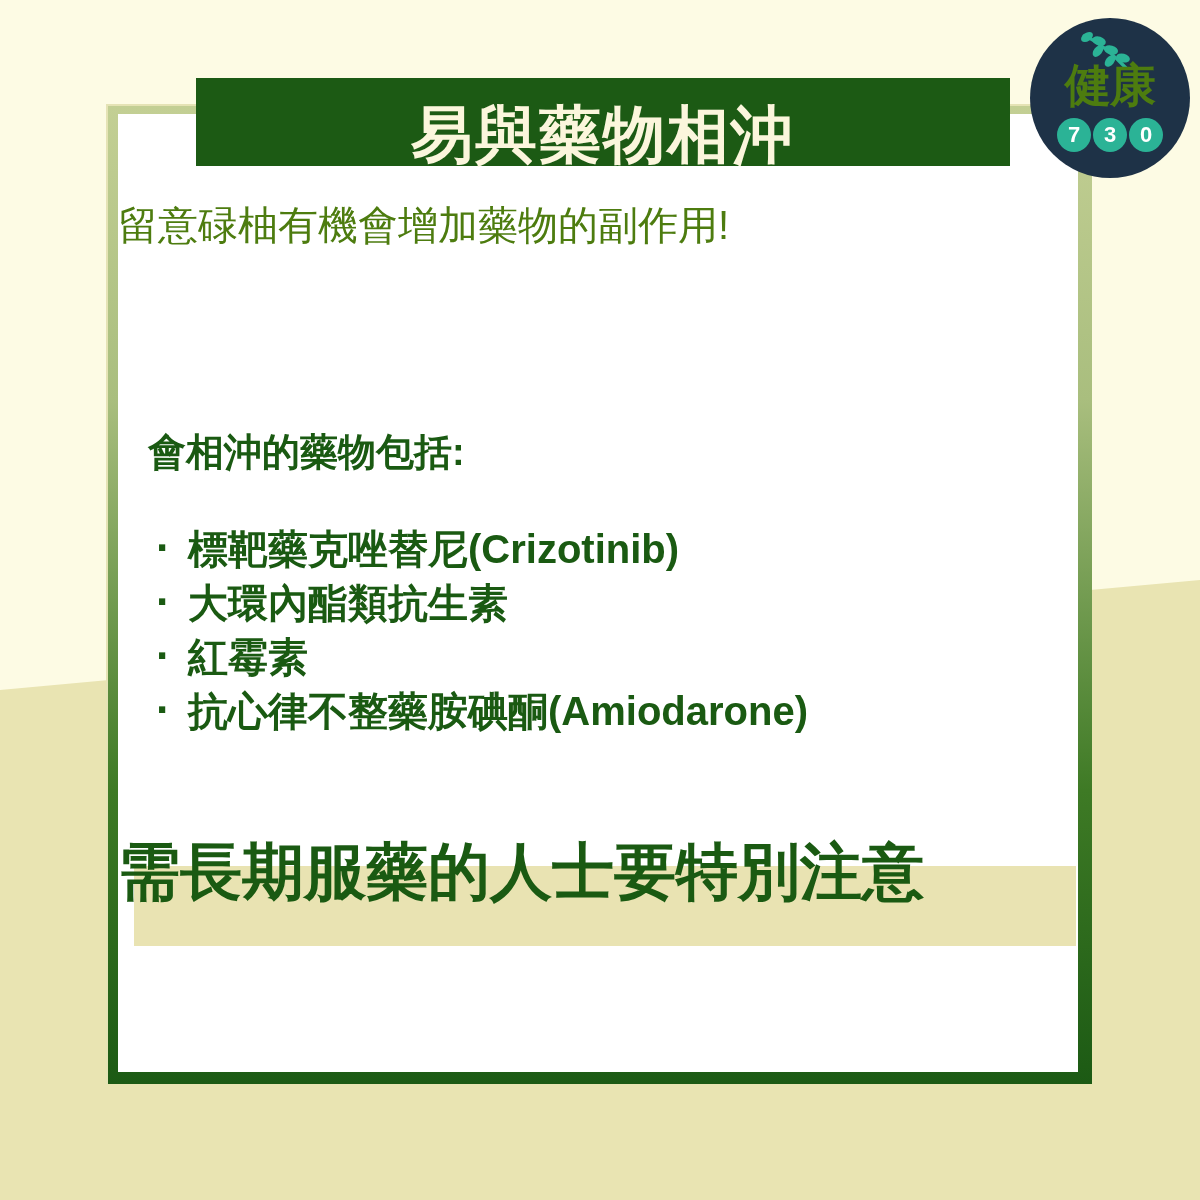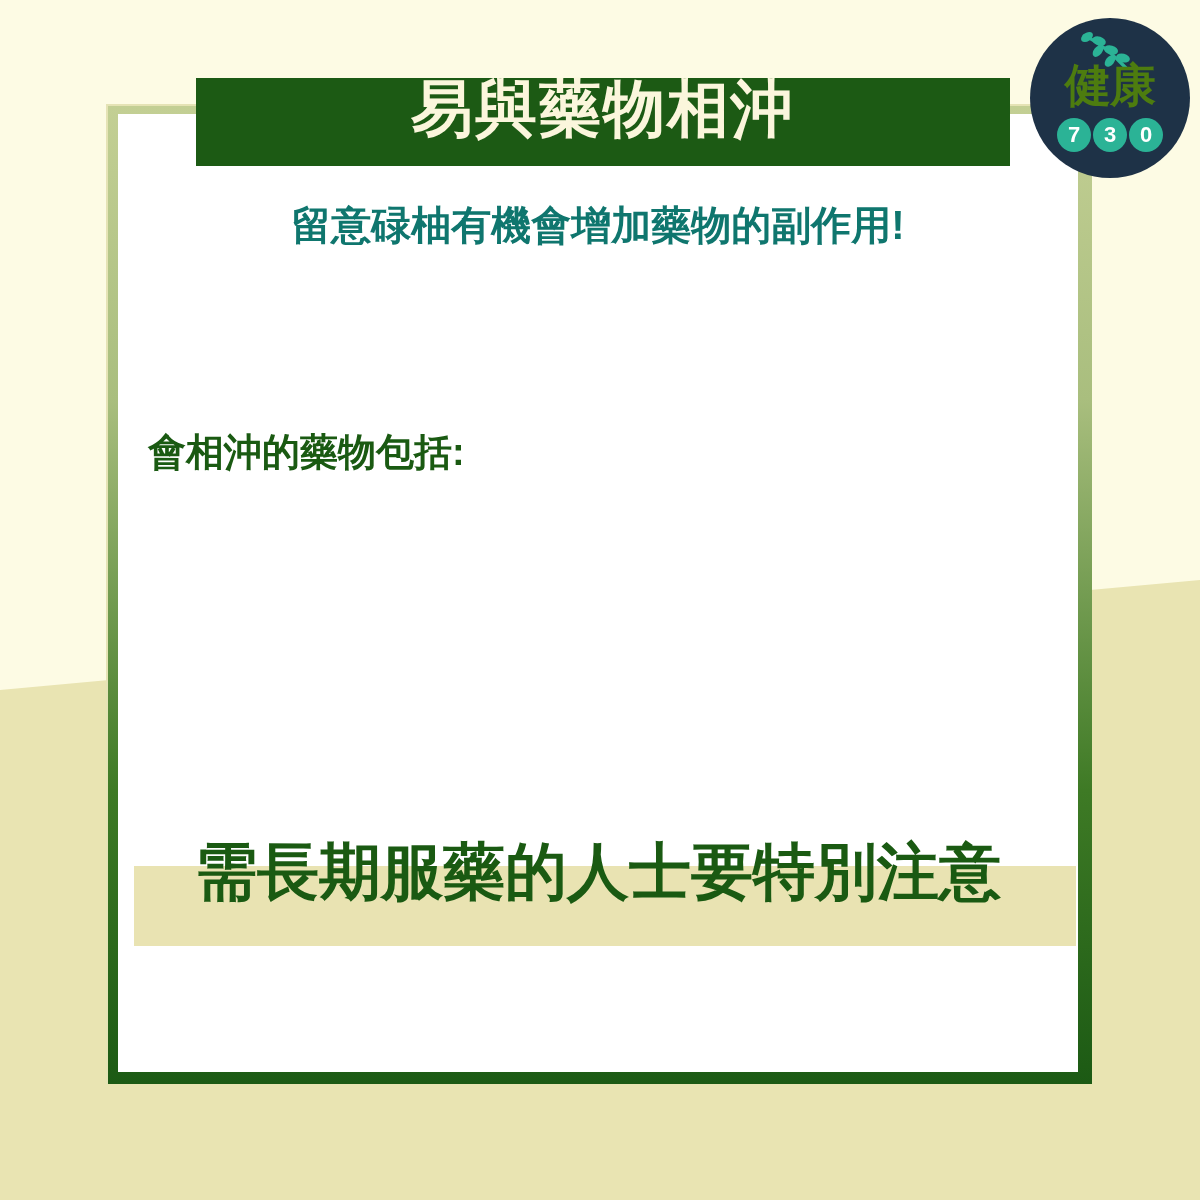--- a/index.html
+++ b/index.html
@@ -34,38 +34,38 @@
     position:absolute;left:118px;top:114px;width:960px;height:958px;
     background:#FFFFFF;
     z-index:4;
   }
 
   
   #header-bar{
     position:absolute;left:196px;top:78px;width:814px;height:88px;
     background:#1C5A14;
     z-index:6;
-    display:flex;align-items:flex-start;justify-content:center;
+    display:flex;align-items:flex-end;justify-content:center;
   }
   #header-title{
     color:#FBF6DC;
     font-size:62px;
     font-weight:bold;
     letter-spacing:2px;
     line-height:1;
     white-space:nowrap;
   }
 
   
   #subtitle{
     position:absolute;left:118px;top:198px;width:960px;
-    text-align:center;
-    color:#0f766e;
+    text-align:left;
+    color:#4d7c0f;
     font-size:40px;
-    font-weight:bold;
+    font-weight:normal;
     letter-spacing:0px;
     z-index:7;
     white-space:nowrap;
   }
 
   
   #body-area{
     position:absolute;left:148px;top:385px;width:920px;
     z-index:7;
     margin-top:45px;
@@ -99,21 +99,20 @@
   
   #highlight-wrap{
     position:absolute;left:118px;top:838px;width:960px;height:120px;z-index:7;
   }
   #highlight-band{
     position:absolute;left:16px;top:28px;width:942px;height:80px;
     background:#E9E3B2;
   }
   #highlight-text{
     position:absolute;left:0;top:0;width:960px;
-    text-align:center;
     color:#1A5A12;
     font-size:62px;
     font-weight:bold;
     line-height:1.1;
     letter-spacing:0px;
     white-space:nowrap;
   }
 
   
   #logo{
@@ -161,20 +160,26 @@
 <div id="card"></div>
 
 <div id="header-bar">
   <div id="header-title">易與藥物相沖</div>
 </div>
 
 <div id="subtitle">留意碌柚有機會增加藥物的副作用!</div>
 
 <div id="body-area">
   <p id="lead-in">會相沖的藥物包括:</p>
+  <ul id="drug-list">
+    <li>標靶藥克唑替尼(Crizotinib)</li>
+    <li>大環內酯類抗生素</li>
+    <li>紅霉素</li>
+    <li>抗心律不整藥胺碘酮(Amiodarone)</li>
+  </ul>
 </div>
 
 <div id="highlight-wrap">
   <div id="highlight-band"></div>
   <div id="highlight-text">需長期服藥的人士要特別注意</div>
 </div>
 
 <div id="logo">
   <div id="logo-circle"></div>
   <svg id="logo-leaf" viewBox="0 0 70 46">

